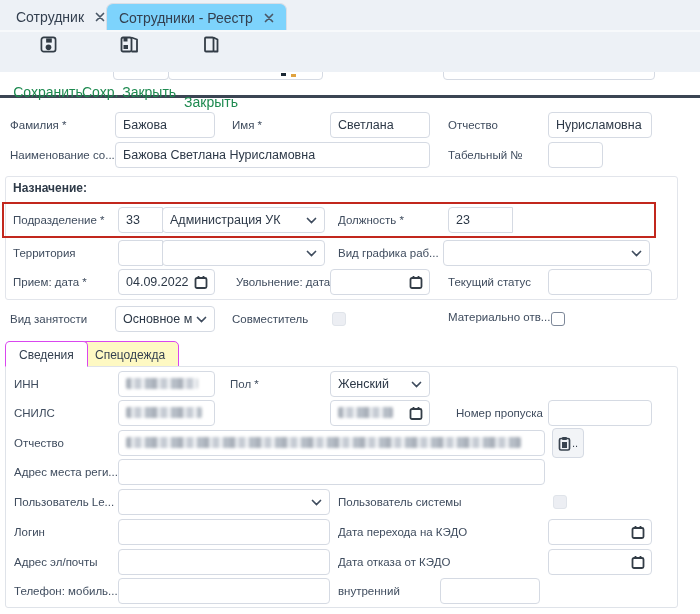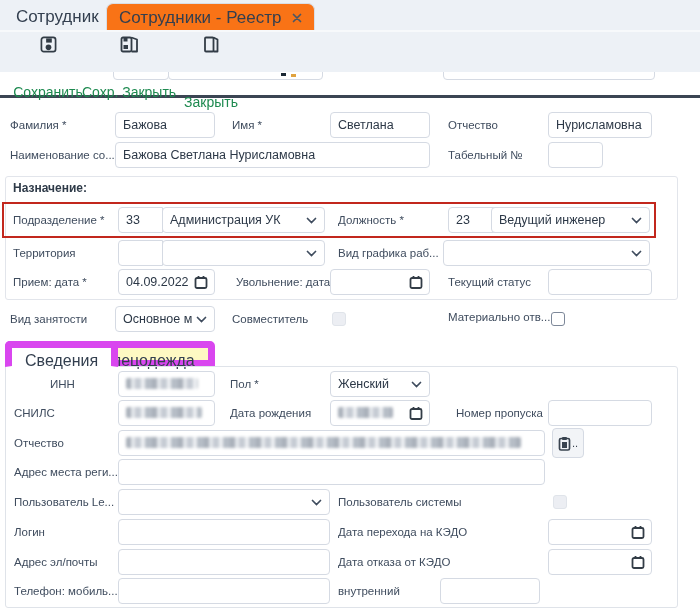--- a/index.html
+++ b/index.html
@@ -5,22 +5,22 @@
   * { box-sizing: border-box; }
   html,body { margin:0; padding:0; background:#fff; }
   .screen {
     position:relative; width:700px; height:614px; overflow:hidden;
     font-family:"Liberation Sans", sans-serif; background:#fff; color:#2f3a49;
   }
   
   .chrome { position:absolute; left:0; top:0; width:700px; height:72px; background:#edf1f6; z-index:5; }
   .chrome-gap { position:absolute; left:0; top:30px; width:700px; height:2px; background:#f7f9fb; }
   .wtab { position:absolute; top:3px; height:27px; display:flex; align-items:center; gap:11px;
-          padding:0 12px; font-size:17px; color:#333f4f; cursor:default; }
-  .wtab.active { background:#f97316; border:1px solid #d9dee6; border-bottom:none;
+          padding:0 12px; font-size:14px; color:#333f4f; cursor:default; }
+  .wtab.active { background:#7dd3fc; border:1px solid #d9dee6; border-bottom:none;
                  border-radius:7px 7px 0 0; height:28px; top:3px; }
   .wtab .x { display:flex; align-items:center; }
   .tbtn { position:absolute; top:36px; width:86px; height:36px; display:flex; flex-direction:column;
           align-items:center; justify-content:flex-start; gap:2px; cursor:default; }
   .tbtn .lbl { font-size:14px; color:#1e8a50; white-space:nowrap;margin-top:29px; }
   
   .stub { position:absolute; top:54px; height:26px; background:#fff;
           border:1px solid #d5dae3; border-radius:4px; z-index:2; }
   .stub-mark { position:absolute; height:3px; width:5px; z-index:3; }
   .divider { position:absolute; left:0; top:95px; width:700px; height:2.5px; background:#3b4553; z-index:4; }
@@ -41,22 +41,22 @@
   .cb.off-disabled { background:#eceef3; border:1px solid #e0e4ea; }
   .cb.off { background:#fff; border:1px solid #7d8899; }
   
   .fieldset { position:absolute; left:5px; top:176px; width:673px; height:124px;
               border:1px solid #e2e5eb; border-radius:3px; }
   .fieldset-title { position:absolute; left:13px; top:181px; font-size:12px; font-weight:bold;
                     color:#2e3a48; }
   .annotation { position:absolute; left:2px; top:202px; width:654px; height:36px;
                 border:2.5px solid #c2271d; z-index:6; pointer-events:none; }
   
-  .dtab { position:absolute; height:26px; line-height:26px; padding:0 13px; font-size:16px;
-          color:#333f4f; border:7px solid #d946ef; border-radius:5px 5px 0 0; cursor:default; }
+  .dtab { position:absolute; height:26px; line-height:26px; padding:0 13px; font-size:12px;
+          color:#333f4f; border:1px solid #d946ef; border-radius:5px 5px 0 0; cursor:default; }
   .dtab.active { background:#fff; border-bottom:1px solid #fff; z-index:3; }
   .dtab.inactive { background:#fef9c3; }
   .panel { position:absolute; left:5px; top:366px; width:673px; height:242px;
            border:1px solid #dfe3e9; border-radius:0 3px 3px 3px; }
   .iconbtn { position:absolute; width:32px; height:30px; background:#f2f4f7;
              border:1px solid #d5dae3; border-radius:4px; display:flex; align-items:center;
              justify-content:center; gap:1px; font-size:11px; color:#39434f; }
   svg { display:block; }
 </style>
 </head>
@@ -143,28 +143,20 @@
   <div class="input select" style="left:162px; top:207px; width:163px;">
     <span>Администрация УК</span>
     <span class="chev">
         <svg width="11" height="7" viewBox="0 0 11 7">
           <path d="M1.5 1.5 L5.5 5.5 L9.5 1.5" fill="none" stroke="#3f4c5e" stroke-width="1.7" stroke-linecap="round"></path>
         </svg>
       </span>
   </div>
   <div class="label" style="left:338px; top:207px;">Должность *</div>
   <div class="input" style="left:448px; top:207px; width:65px; border-radius:4px 0 0 4px;">23</div>
-  <div class="input select" style="left:491px; top:207px; width:159px;">
-    <span>Ведущий инженер</span>
-    <span class="chev">
-        <svg width="11" height="7" viewBox="0 0 11 7">
-          <path d="M1.5 1.5 L5.5 5.5 L9.5 1.5" fill="none" stroke="#3f4c5e" stroke-width="1.7" stroke-linecap="round"></path>
-        </svg>
-      </span>
-  </div>
 
   <div class="annotation"></div>
 
   <div class="label" style="left:13px; top:240px;">Территория</div>
   <div class="input" style="left:118px; top:240px; width:45px; border-radius:4px 0 0 4px;"></div>
   <div class="input select" style="left:162px; top:240px; width:163px;">
     <span class="chev">
         <svg width="11" height="7" viewBox="0 0 11 7">
           <path d="M1.5 1.5 L5.5 5.5 L9.5 1.5" fill="none" stroke="#3f4c5e" stroke-width="1.7" stroke-linecap="round"></path>
         </svg>
@@ -214,35 +206,34 @@
   </div>
   <div class="label" style="left:232px; top:306px;">Совместитель</div>
   <div class="cb off-disabled" style="left:332px; top:312px;"></div>
   <div class="label" style="left:448px; top:304px;">Материально отв...</div>
   <div class="cb off" style="left:551px; top:312px;"></div>
 
   <div class="dtab active" style="left:5px; top:341px;">Сведения</div>
   <div class="dtab inactive" style="left:81px; top:341px;">Спецодежда</div>
   <div class="panel"></div>
 
-  <div class="label" style="left:14px; top:371px;margin-left:36px;">ИНН</div>
+  <div class="label" style="left:14px; top:371px;">ИНН</div>
   <div class="input" style="left:118px; top:371px; width:97px;"><span class="mask" style="width:72px;"></span></div>
   <div class="label" style="left:230px; top:371px;">Пол *</div>
   <div class="input select" style="left:330px; top:371px; width:100px;">
     <span>Женский</span>
     <span class="chev">
         <svg width="11" height="7" viewBox="0 0 11 7">
           <path d="M1.5 1.5 L5.5 5.5 L9.5 1.5" fill="none" stroke="#3f4c5e" stroke-width="1.7" stroke-linecap="round"></path>
         </svg>
       </span>
   </div>
 
   <div class="label" style="left:14px; top:400px;">СНИЛС</div>
   <div class="input" style="left:118px; top:400px; width:97px;"><span class="mask" style="width:76px;"></span></div>
-  <div class="label" style="left:230px; top:400px;">Дата рождения</div>
   <div class="input" style="left:330px; top:400px; width:100px; padding-right:24px;">
     <span class="mask" style="width:55px;"></span>
     <span class="cal">
         <svg width="14" height="15" viewBox="0 0 14 15">
           <rect x="1.5" y="3" width="11" height="10" rx="1.5" fill="none" stroke="#333d47" stroke-width="1.8"></rect>
           <line x1="4.5" y1="1" x2="4.5" y2="4" stroke="#333d47" stroke-width="1.8"></line>
           <line x1="9.5" y1="1" x2="9.5" y2="4" stroke="#333d47" stroke-width="1.8"></line>
         </svg>
       </span>
   </div>

